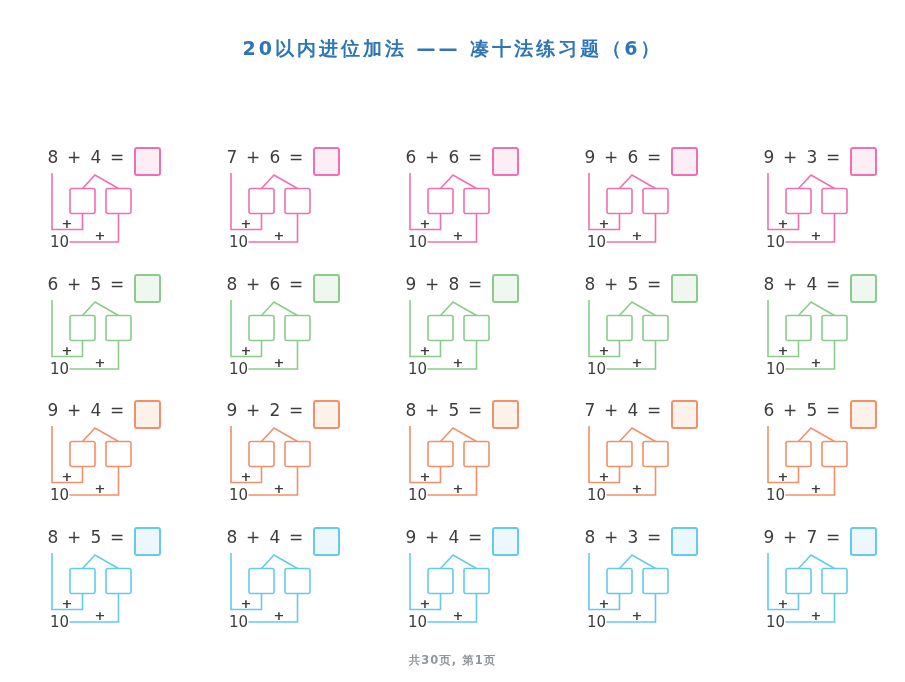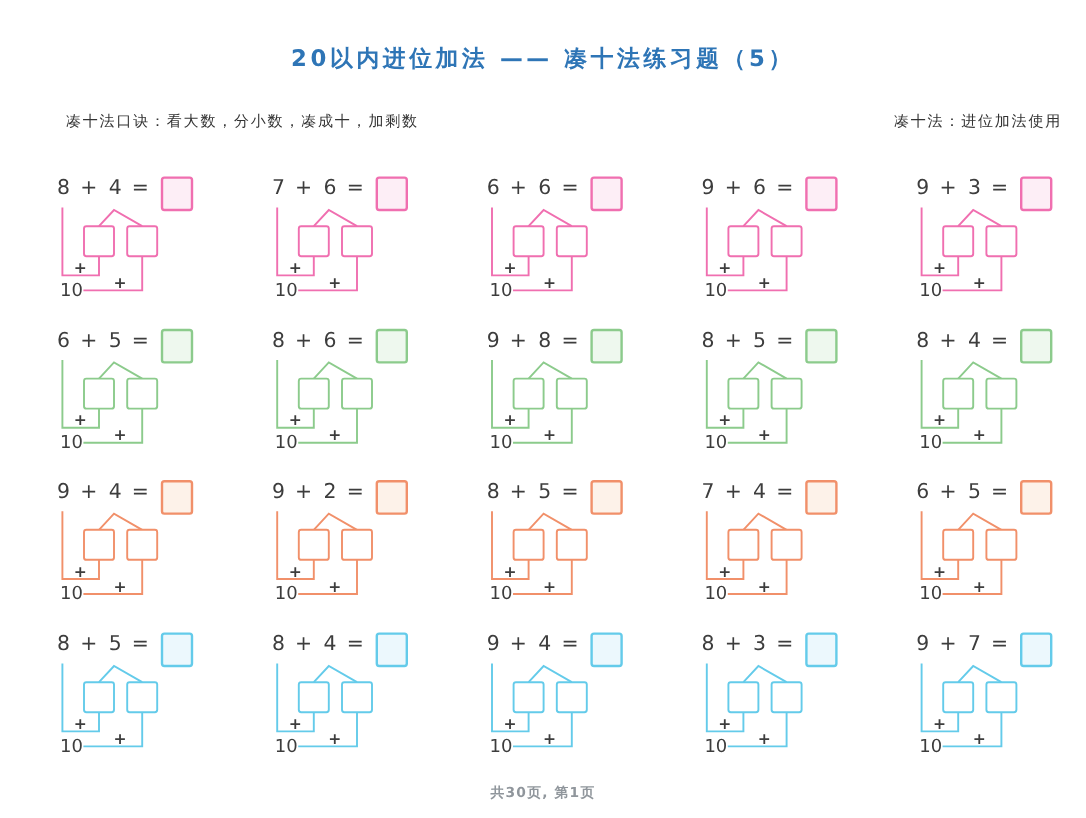--- a/index.html
+++ b/index.html
@@ -57,26 +57,22 @@
   .footer{
     position:absolute;bottom:14px;left:0;width:100%;
     text-align:center;
     font-size:11.5px;color:#90969c;letter-spacing:1px;font-weight:bold;
   }
 </style>
 </head>
 <body>
 
 <div class="page">
-  <div class="title">20以内进位加法 —— 凑十法练习题（5）</div>
+  <div class="title">20以内进位加法 —— 凑十法练习题（6）</div>
 
-  <div class="subtitle-row">
-    <span>凑十法口诀：看大数，分小数，凑成十，加剩数</span>
-    <span>凑十法：进位加法使用</span>
-  </div>
 
   <div class="grid">
       <div class="cell" style="--line: #f06fb0; --fill: #fdeef6;">
     <div class="eq">
       <span class="ch pos-a">8</span>
       <span class="ch pos-op">+</span>
       <span class="ch pos-b">4</span>
       <span class="ch pos-eq">=</span>
       <span class="ansbox"></span>
     </div>

